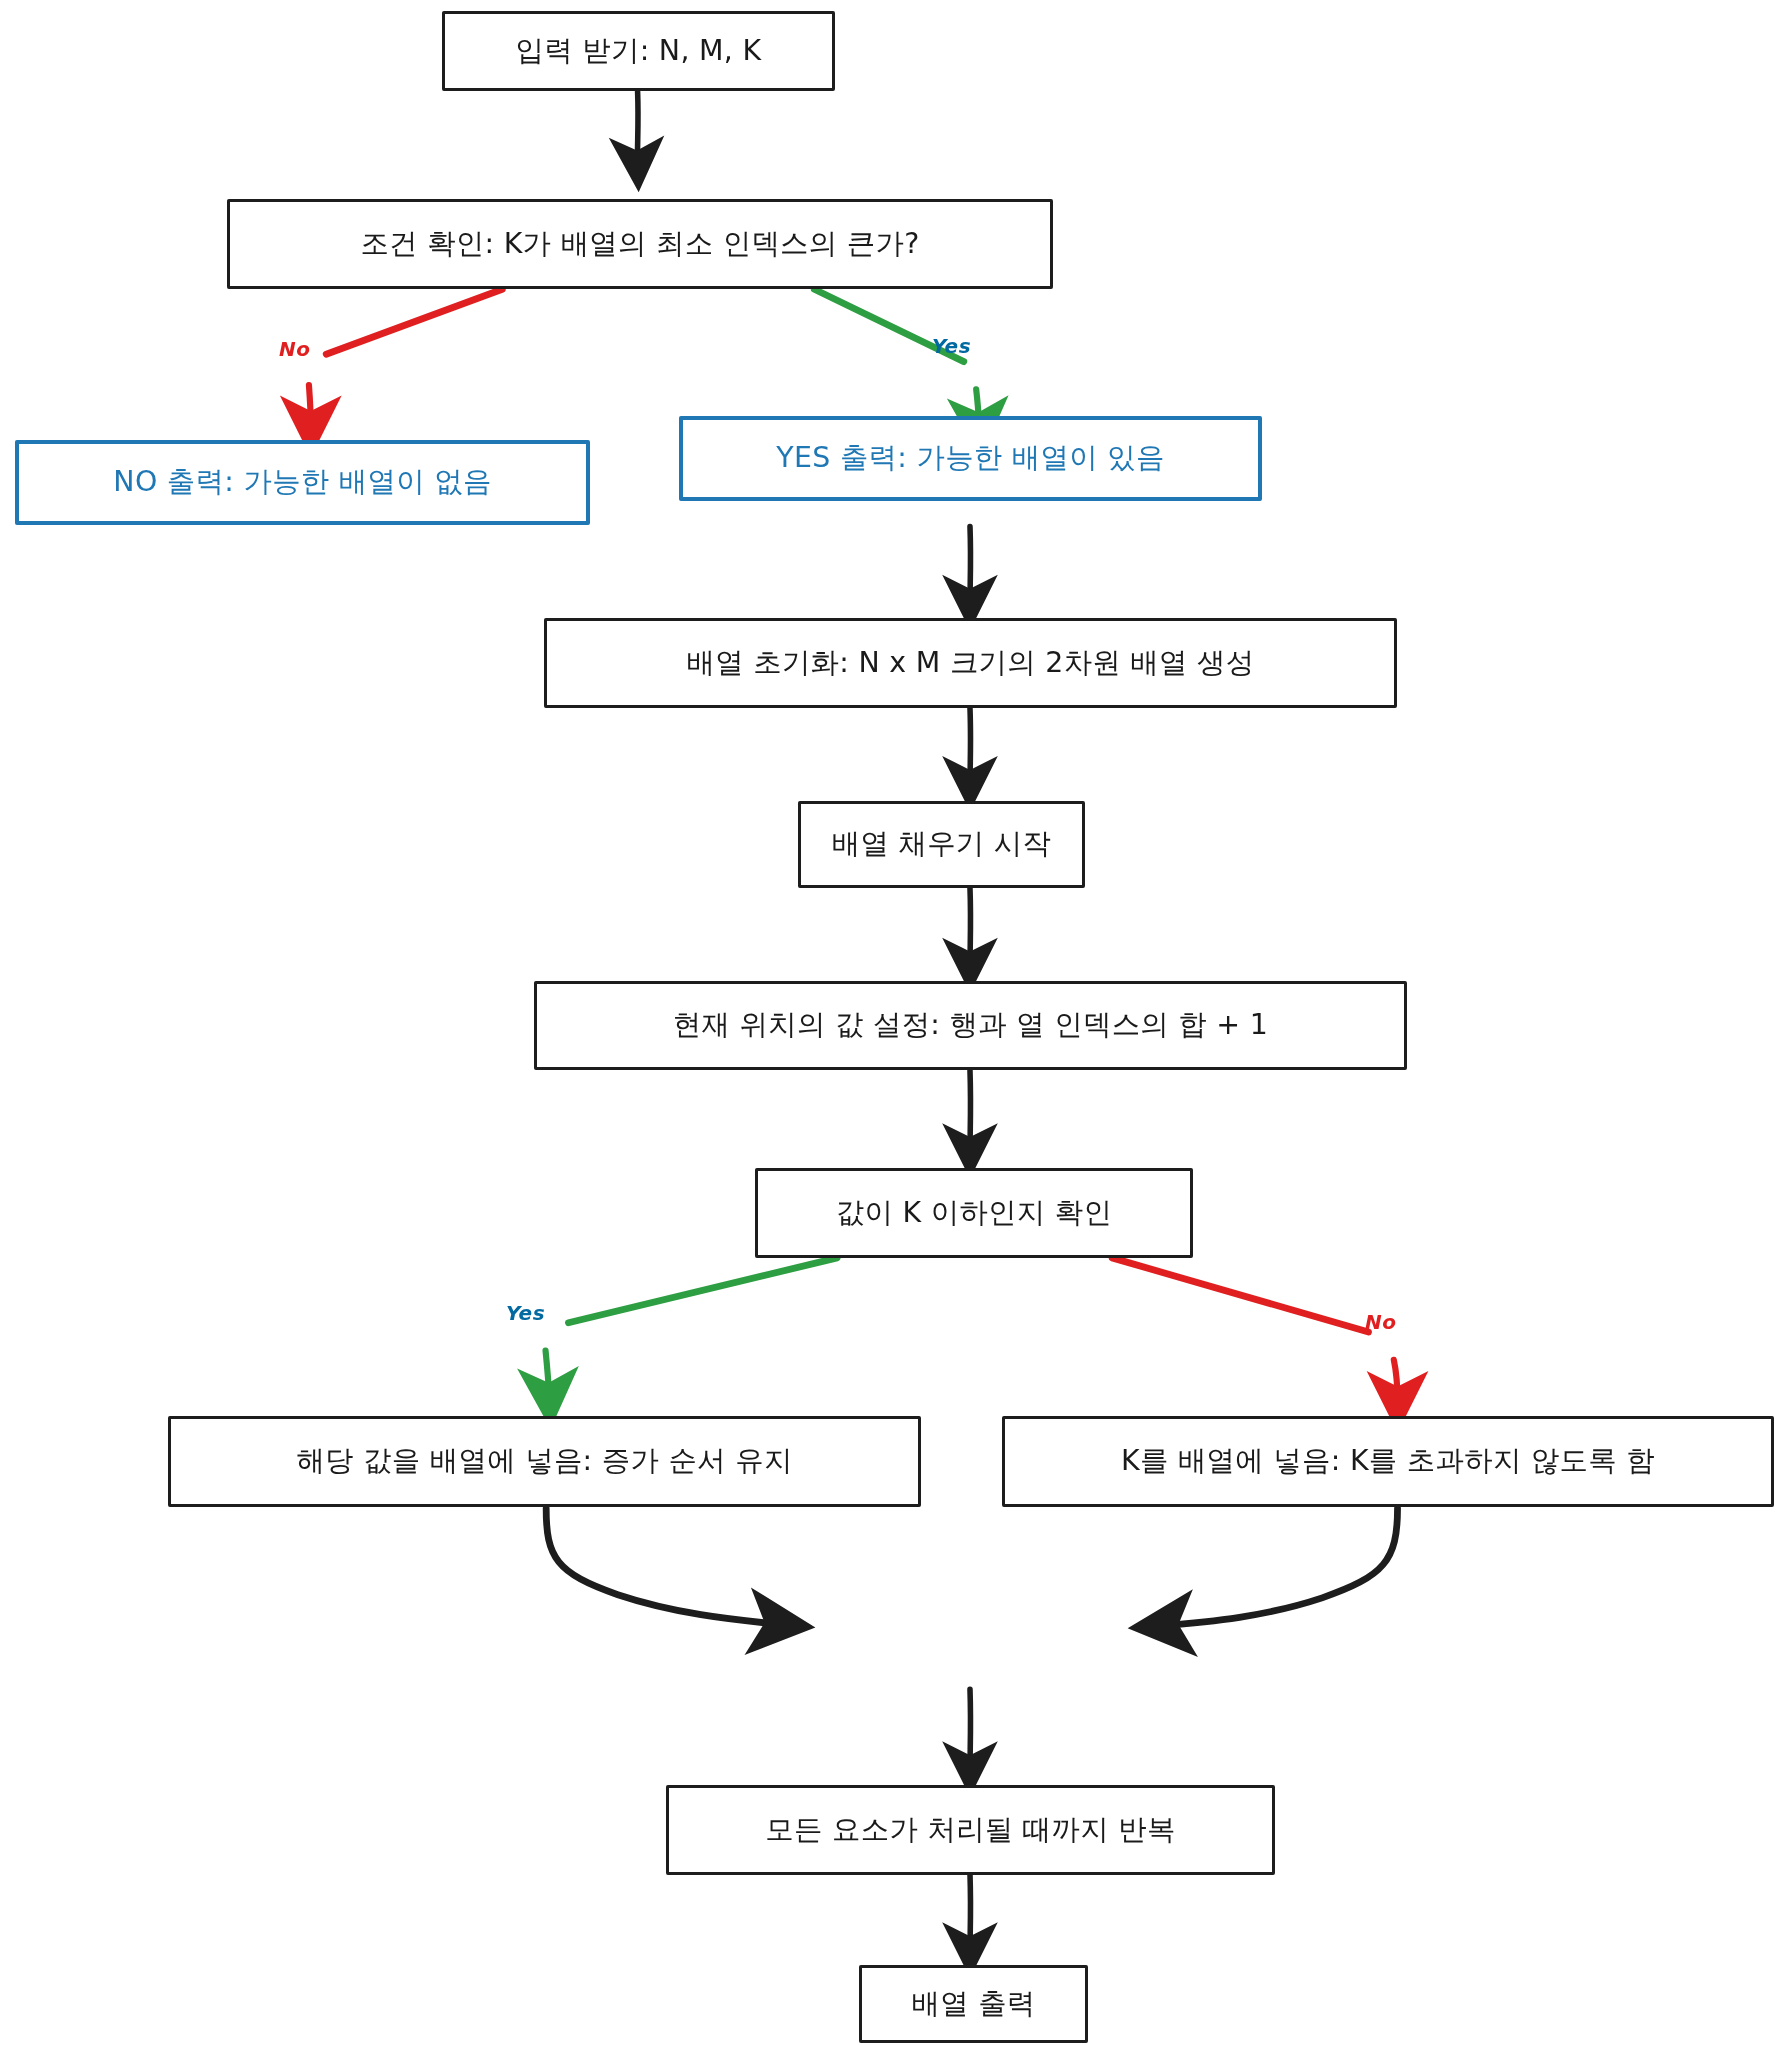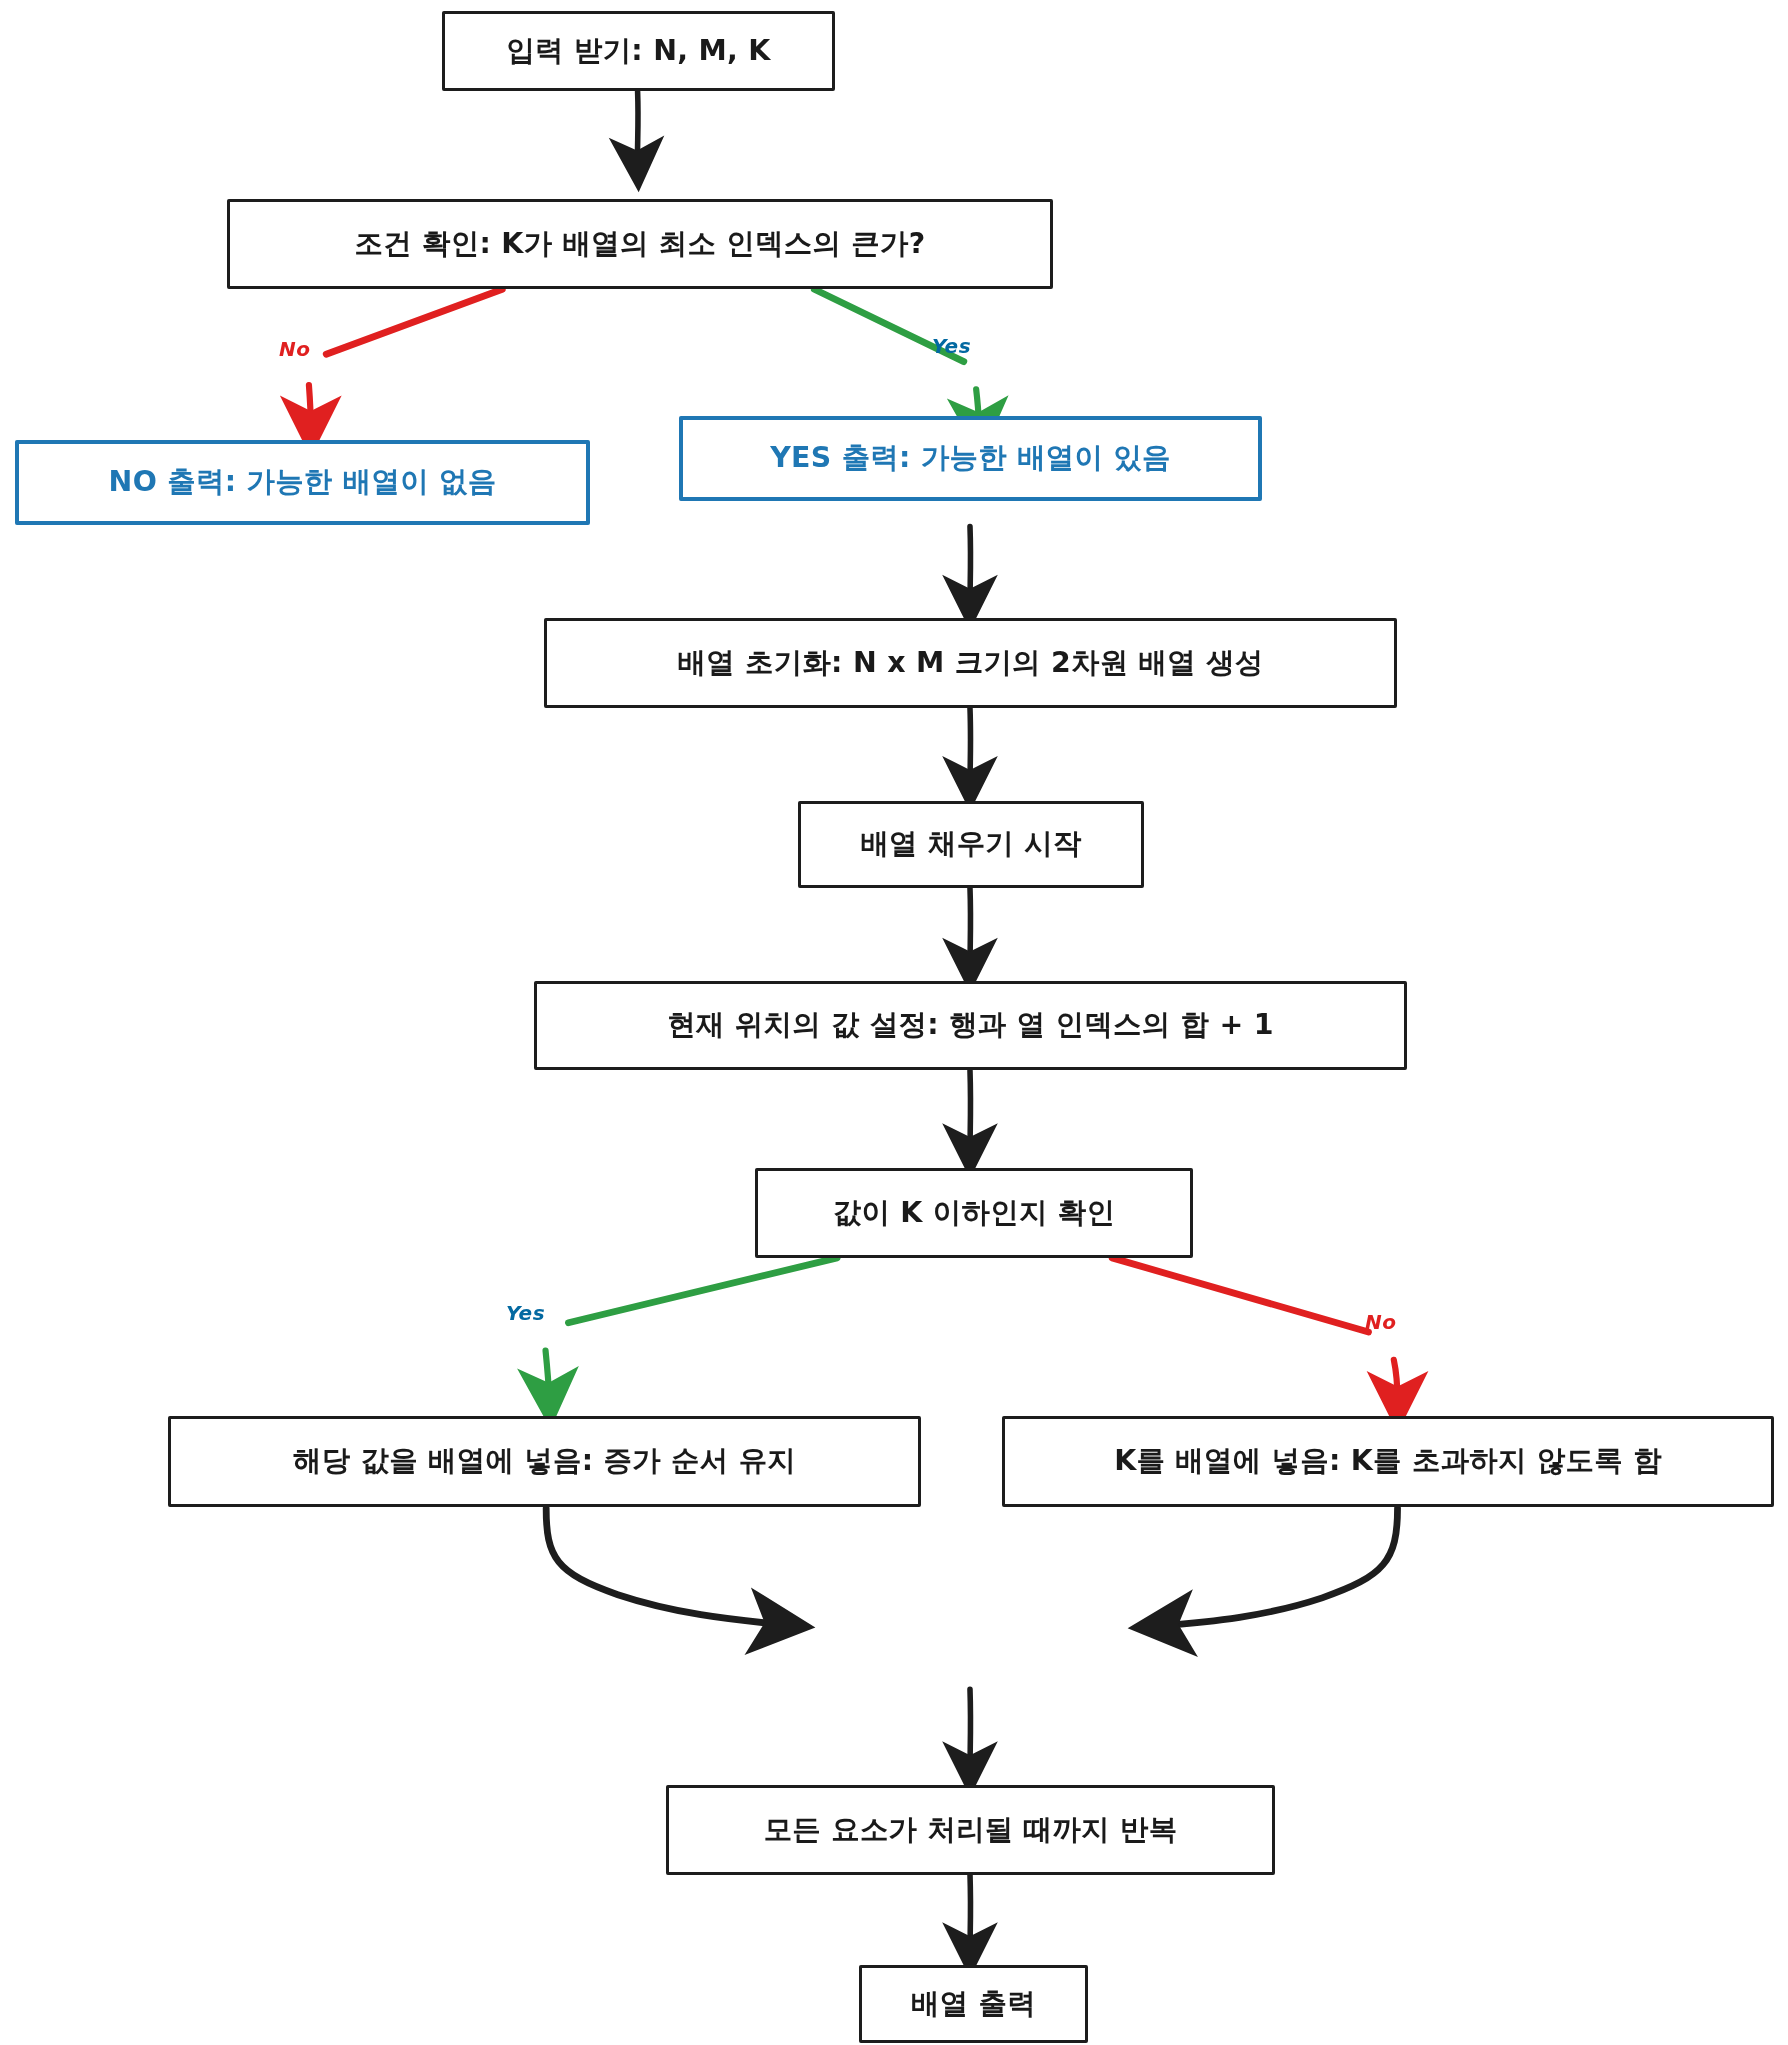--- a/index.html
+++ b/index.html
@@ -34,21 +34,20 @@
     text-align: center;
     background: #ffffff;
     color: #1a1a1a;
     border: 3.7px solid #1d1d1d;
     border-radius: 1.9px;
     font-size: 28.4px;
     line-height: 1.15;
     letter-spacing: 0.3px;
     padding: 0 16px;
     z-index: 2;
-    font-weight: bold;
   }
   .node.blue {
     border-color: #1f77b4;
     color: #1f77b4;
     border-width: 4.3px;
   }
   .edge-label {
     position: absolute;
     font-size: 20px;
     font-style: italic;
@@ -122,21 +121,21 @@
   </div>
 
   <div class="node blue" style="left:679px; top:416px; width:583px; height:85px;">
     <span>YES 출력: 가능한 배열이 있음</span>
   </div>
 
   <div class="node" style="left:544px; top:618px; width:853px; height:90px;">
     <span>배열 초기화: N x M 크기의 2차원 배열 생성</span>
   </div>
 
-  <div class="node" style="left:798px; top:801px; width:346px; height:87px;">
+  <div class="node" style="left:798px; top:801px; width:287px; height:87px;">
     <span>배열 채우기 시작</span>
   </div>
 
   <div class="node" style="left:534px; top:981px; width:873px; height:89px;">
     <span>현재 위치의 값 설정: 행과 열 인덱스의 합 + 1</span>
   </div>
 
   <div class="node" style="left:755px; top:1168px; width:438px; height:90px;">
     <span>값이 K 이하인지 확인</span>
   </div>

